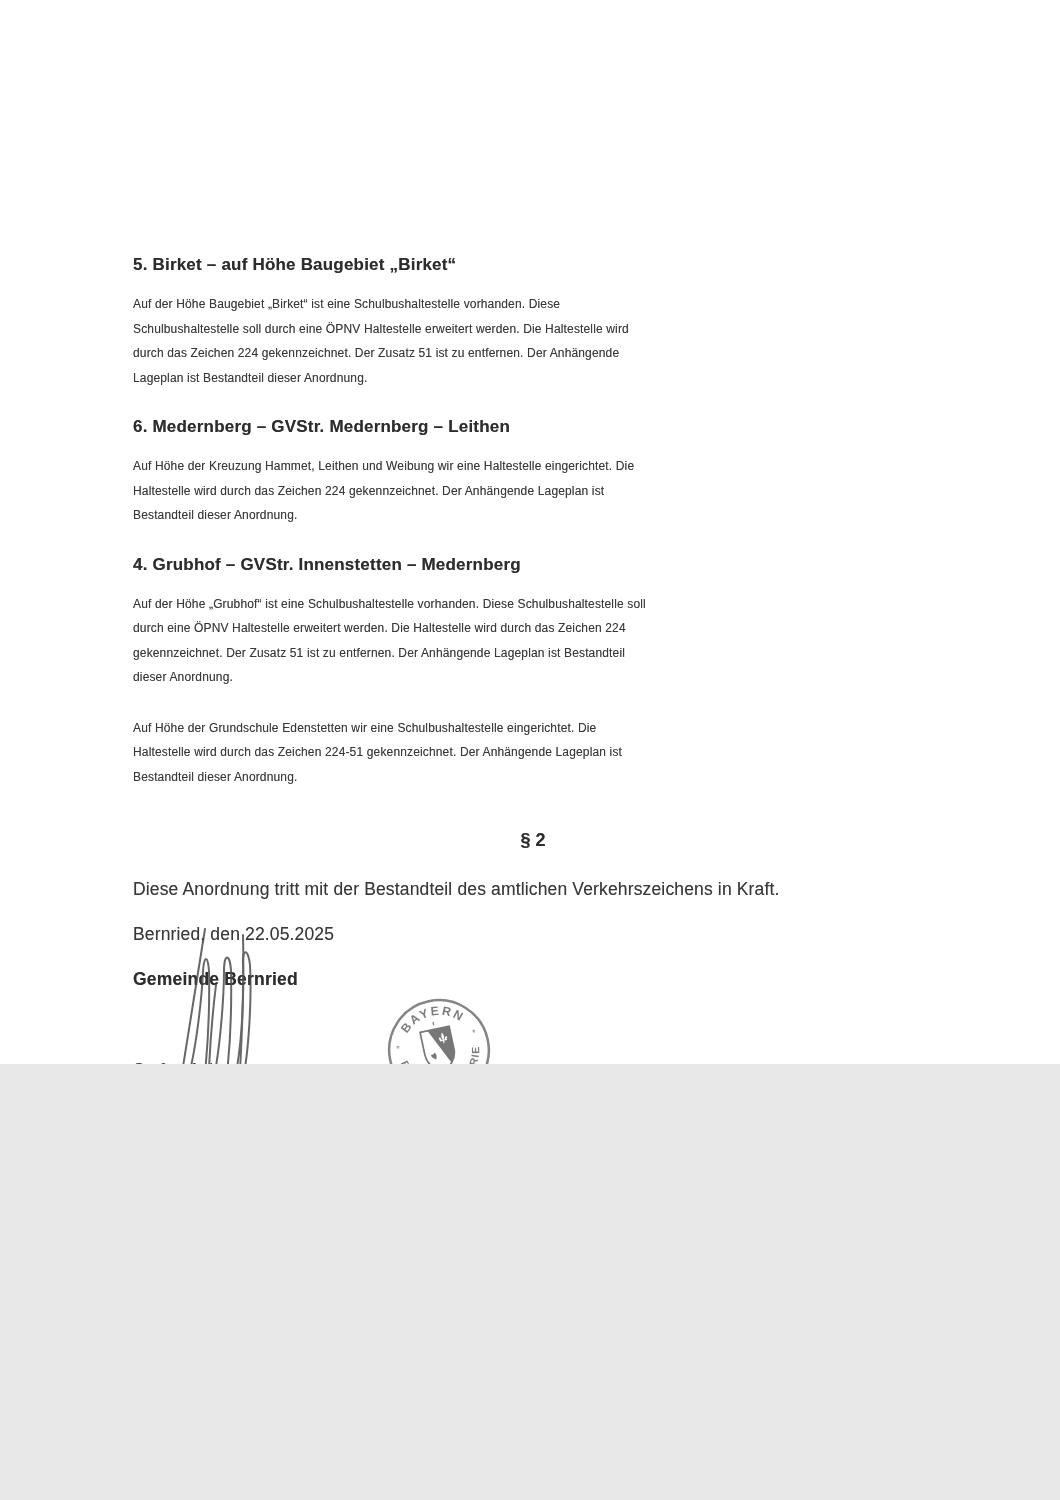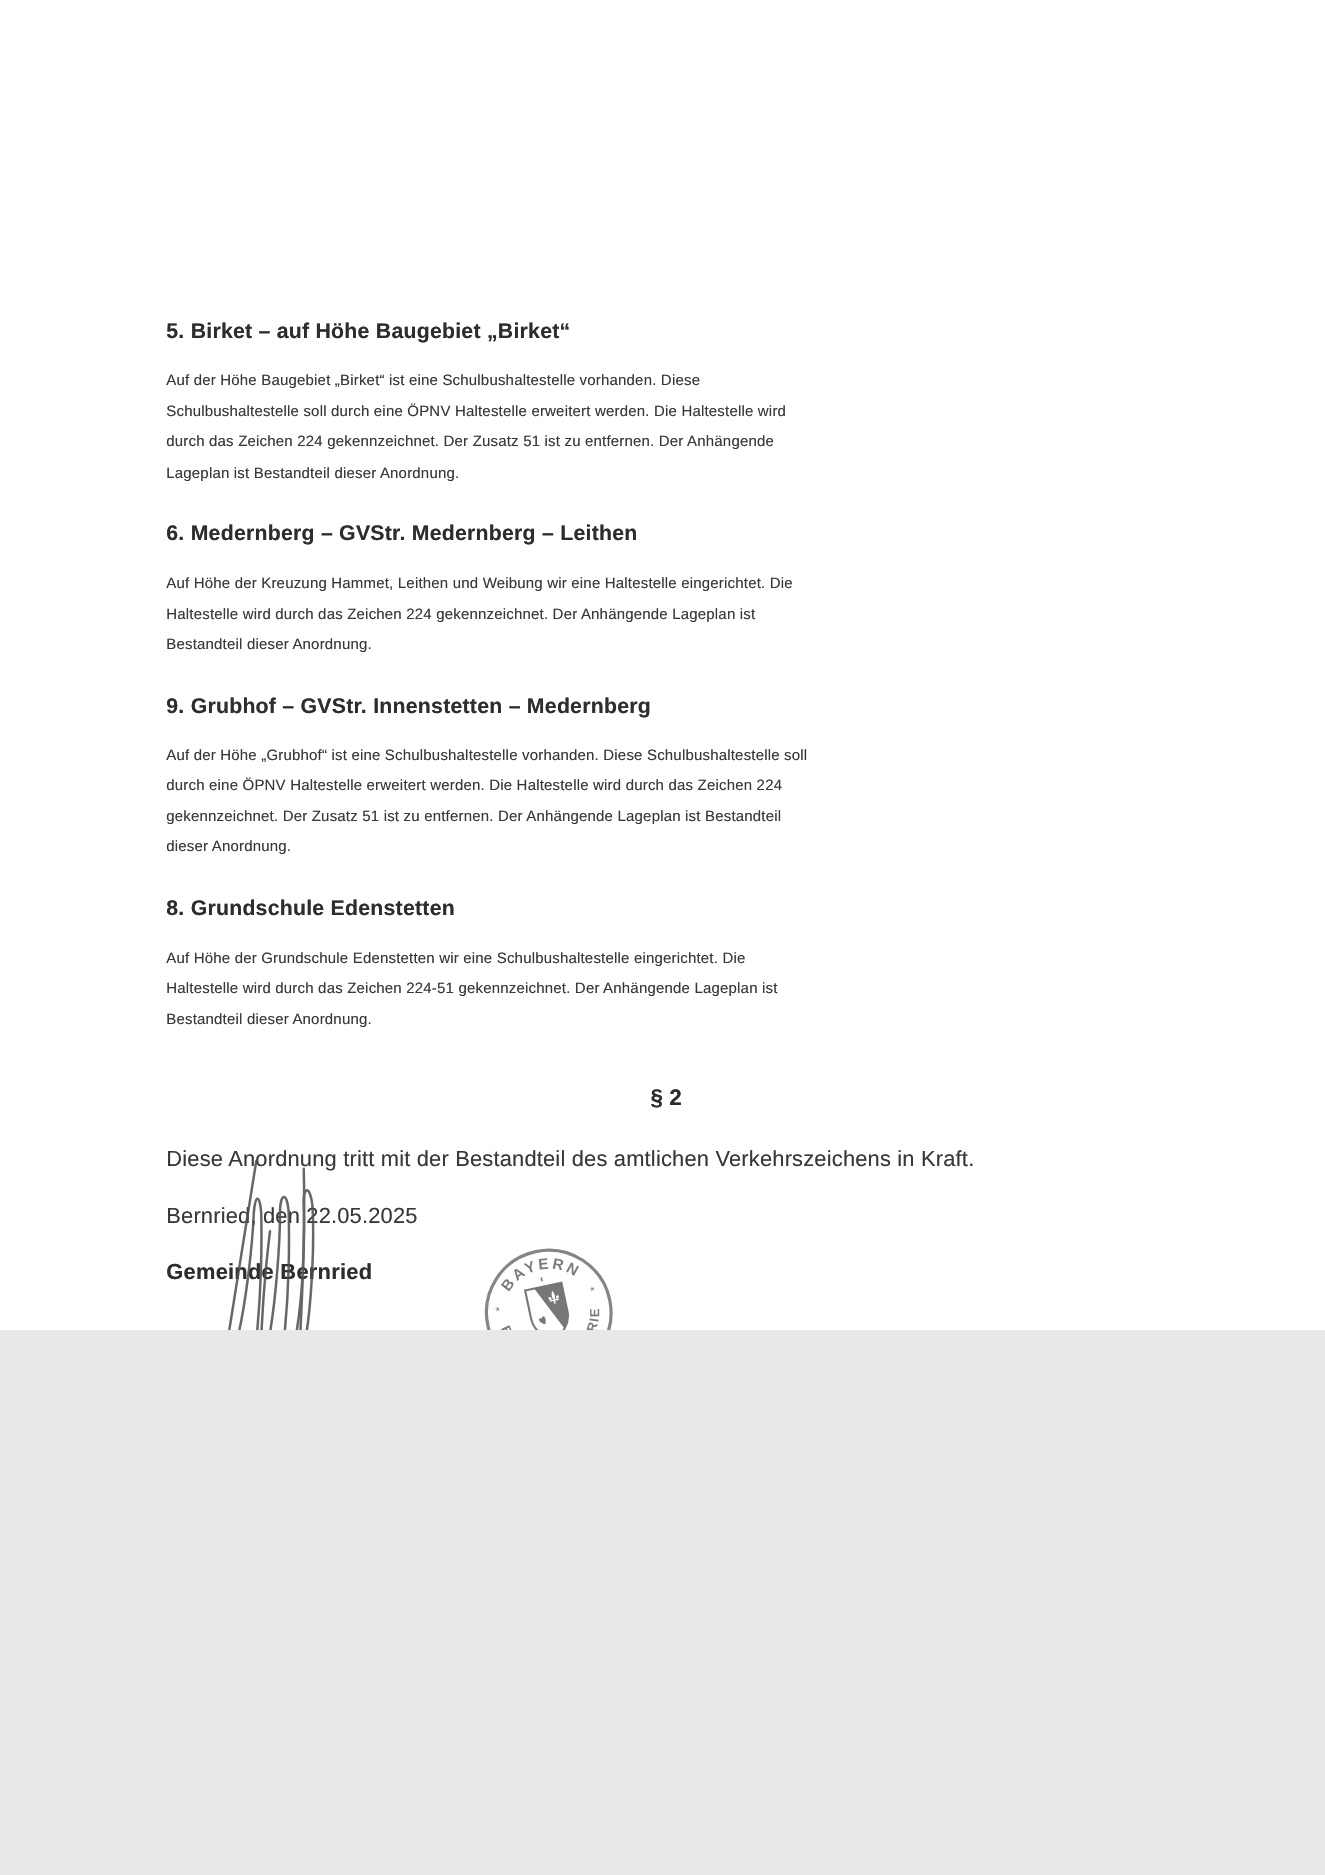--- a/index.html
+++ b/index.html
@@ -111,27 +111,26 @@
     <p class="sec-body">Auf der Höhe Baugebiet „Birket“ ist eine Schulbushaltestelle vorhanden. Diese
 Schulbushaltestelle soll durch eine ÖPNV Haltestelle erweitert werden. Die Haltestelle wird
 durch das Zeichen 224 gekennzeichnet. Der Zusatz 51 ist zu entfernen. Der Anhängende
 Lageplan ist Bestandteil dieser Anordnung.</p>
 
     <p class="sec-heading">6. Medernberg – GVStr. Medernberg – Leithen</p>
     <p class="sec-body">Auf Höhe der Kreuzung Hammet, Leithen und Weibung wir eine Haltestelle eingerichtet. Die
 Haltestelle wird durch das Zeichen 224 gekennzeichnet. Der Anhängende Lageplan ist
 Bestandteil dieser Anordnung.</p>
 
-    <p class="sec-heading">9. Grubhof – GVStr. Innenstetten – Medernberg</p>
+    <p class="sec-heading">4. Grubhof – GVStr. Innenstetten – Medernberg</p>
     <p class="sec-body">Auf der Höhe „Grubhof“ ist eine Schulbushaltestelle vorhanden. Diese Schulbushaltestelle soll
 durch eine ÖPNV Haltestelle erweitert werden. Die Haltestelle wird durch das Zeichen 224
 gekennzeichnet. Der Zusatz 51 ist zu entfernen. Der Anhängende Lageplan ist Bestandteil
 dieser Anordnung.</p>
 
-    <p class="sec-heading">8. Grundschule Edenstetten</p>
     <p class="sec-body">Auf Höhe der Grundschule Edenstetten wir eine Schulbushaltestelle eingerichtet. Die
 Haltestelle wird durch das Zeichen 224-51 gekennzeichnet. Der Anhängende Lageplan ist
 Bestandteil dieser Anordnung.</p>
 
     <p class="para-symbol">§ 2</p>
 
     <p class="clause">Diese Anordnung tritt mit der Bestandteil des amtlichen Verkehrszeichens in Kraft.</p>
 
     <p class="dateline">Bernried, den 22.05.2025</p>
 

